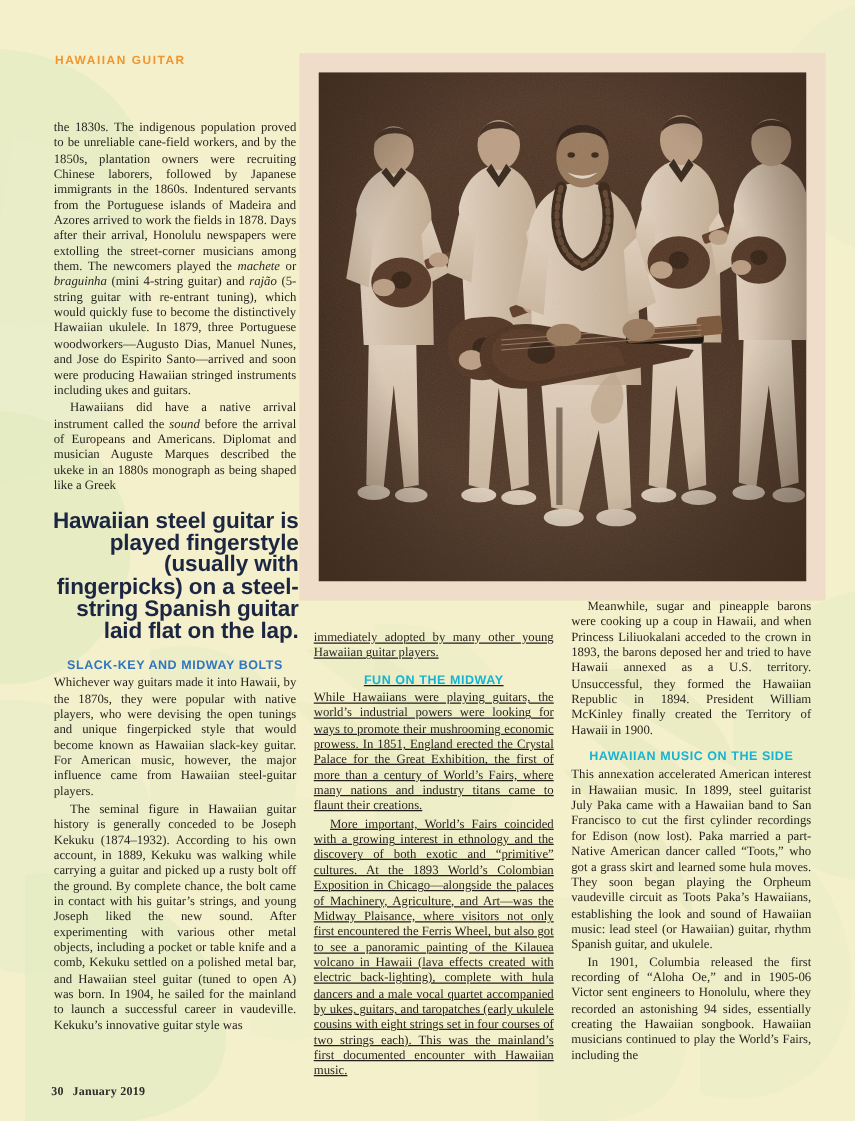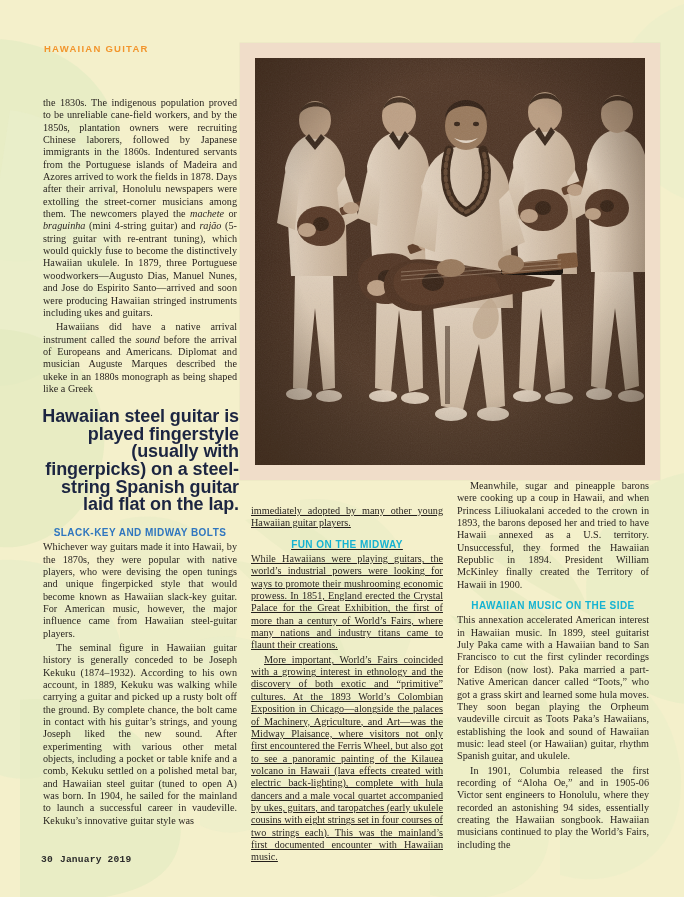--- a/index.html
+++ b/index.html
@@ -70,22 +70,22 @@
     letter-spacing:-0.1px;
     margin:13px 0 13px 0;
     text-indent:0 !important;
     text-align:right;
   }
 
   em{font-style:italic;}
 
   
   .footer{
-    position:absolute;left:41px;bottom:32px;
-    font-family:Liberation Mono, monospace;
+    position:absolute;left:41px;bottom:18px;
+    font-family:Liberation Serif, serif;
     font-size:9.6px;font-weight:bold;color:#2b2b2b;
     letter-spacing:.2px;
   }
   .footer .pg{margin-right:7px;}
 </style>
 </head>
 <body>
 
 <svg id="bg-art" viewBox="0 0 684 897" preserveAspectRatio="none">
   <defs>

